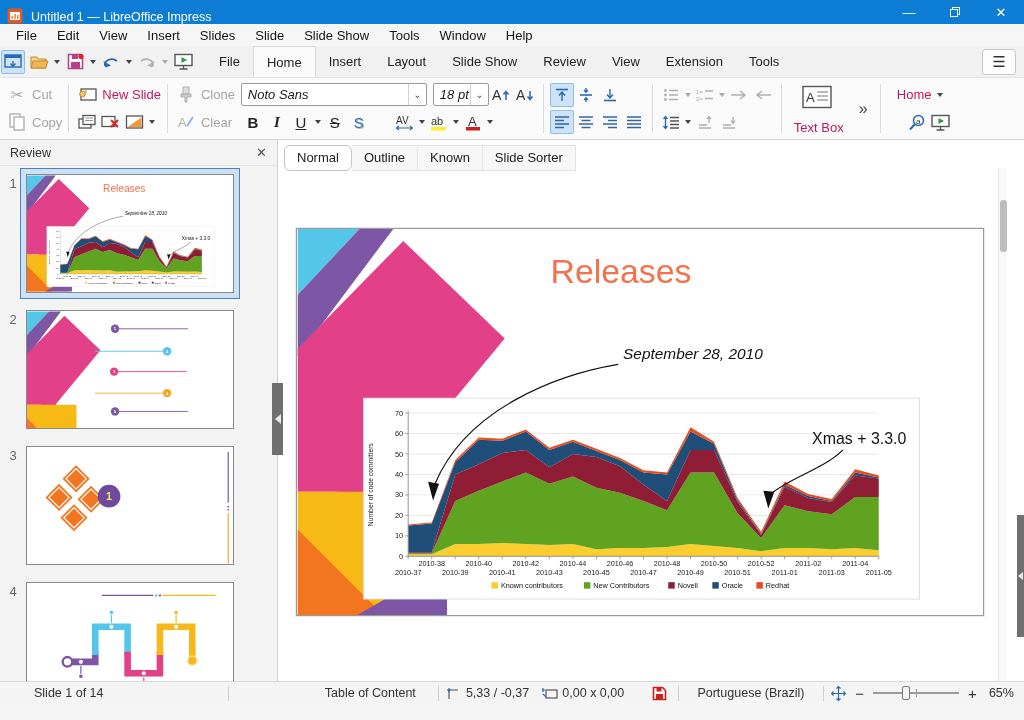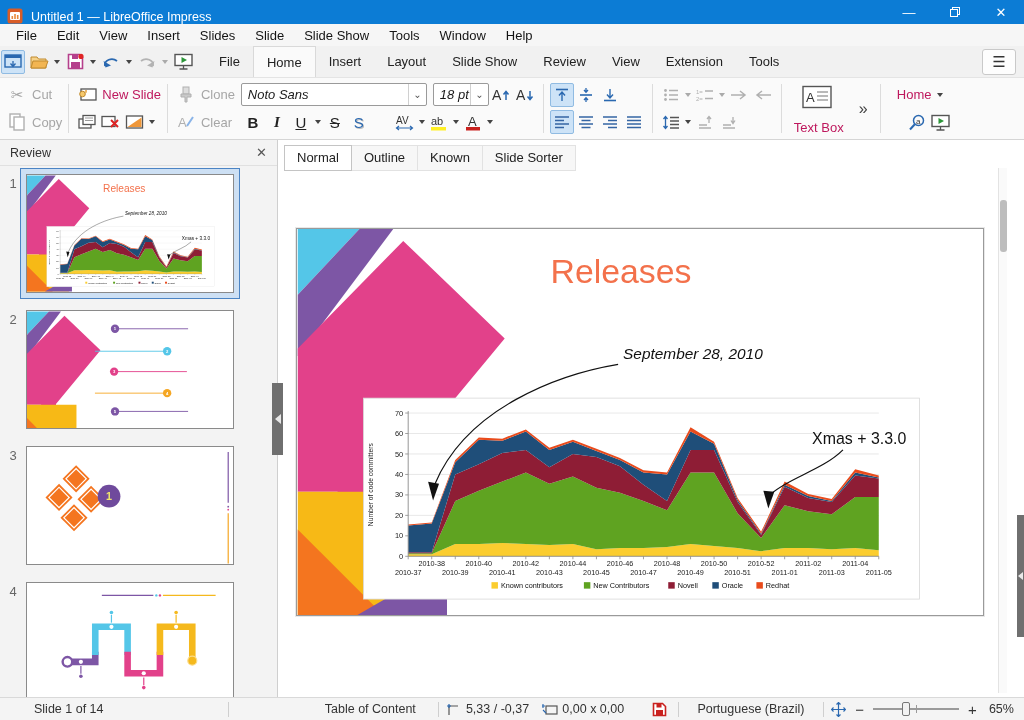--- a/index.html
+++ b/index.html
@@ -54,30 +54,30 @@
   .thumbbox { width:208px; height:119px; border:1px solid #8a8a8a; background:#fff; overflow:hidden; }
   .thumbrow.selected .selwrap { background:#cde0f4; outline:1px solid #4b84c4; }
   .selwrap { padding:5px; margin:-5px; }
   #panelgrip { position:absolute; right:-6px; top:243px; width:11px; height:72px; background:#6f6f6f; z-index:5; display:flex; align-items:center; justify-content:center; }
   .gripArrow { width:0; height:0; border-top:5px solid transparent; border-bottom:5px solid transparent; border-right:6px solid #e8e8e8; }
 
   #workspace { flex:1; position:relative; background:#fff; }
   #viewtabs { position:absolute; top:5px; left:6px; display:flex; }
   .vtab { padding:4px 12px 5px; font-size:13px; color:#222; border:1px solid #e2e2e2; border-left:none; background:#f7f7f7; }
   .vtab:first-child { border-left:1px solid #e2e2e2; }
-  .vtab.active { background:#fff; border-color:#c4c4c4; }
+  .vtab.active { background:#fff; border-color:#c4c4c4;border-radius:6px; }
 
   #slidepage { position:absolute; left:18px; top:88px; width:688px; height:388px; background:#fff; border:1px solid #9a9a9a; box-shadow:0 0 0 1px #e8e8e8; }
   #vscroll { position:absolute; top:28px; right:17px; bottom:4px; width:9px; background:#fafafa; border-left:1px solid #e3e3e3; }
   #vscroll .thumb { position:absolute; top:32px; left:1px; width:7px; height:52px; background:#bdbdbd; border-radius:3px; }
   #sidebargrip { position:absolute; right:0; top:375px; width:7px; height:122px; background:#6f6f6f; display:flex; align-items:center; justify-content:center; }
   #sidebargrip .gripArrow { border-right-width:5px; border-top-width:4px; border-bottom-width:4px; }
 
   
-  #statusbar { position:absolute; left:0; right:0; bottom:0; height:23px; background:#f4f4f4; border-top:1px solid #d9d9d9; display:flex; align-items:center; font-size:12.5px; color:#333; }
+  #statusbar { position:absolute; left:0; right:0; bottom:16px; height:23px; background:#f4f4f4; border-top:1px solid #d9d9d9; display:flex; align-items:center; font-size:12.5px; color:#333; }
   .sbsep { width:1px; height:15px; background:#cfcfcf; flex:none; }
   .sbitem { display:flex; align-items:center; white-space:nowrap; }
   #zoomslider { display:flex; align-items:center; }
   #zoomslider .track { position:relative; width:86px; height:2px; background:#9a9a9a; margin:0 7px; }
   #zoomslider .tick { position:absolute; left:50%; top:-3px; width:1px; height:8px; background:#9a9a9a; }
   #zoomslider .knob { position:absolute; left:34%; top:-6px; width:8px; height:14px; background:#f2f2f2; border:1px solid #777; border-radius:2px; }
   .zbtn { font-size:15px; color:#333; padding:0 2px; }
   svg { display:block; }
 </style>
 </head>

